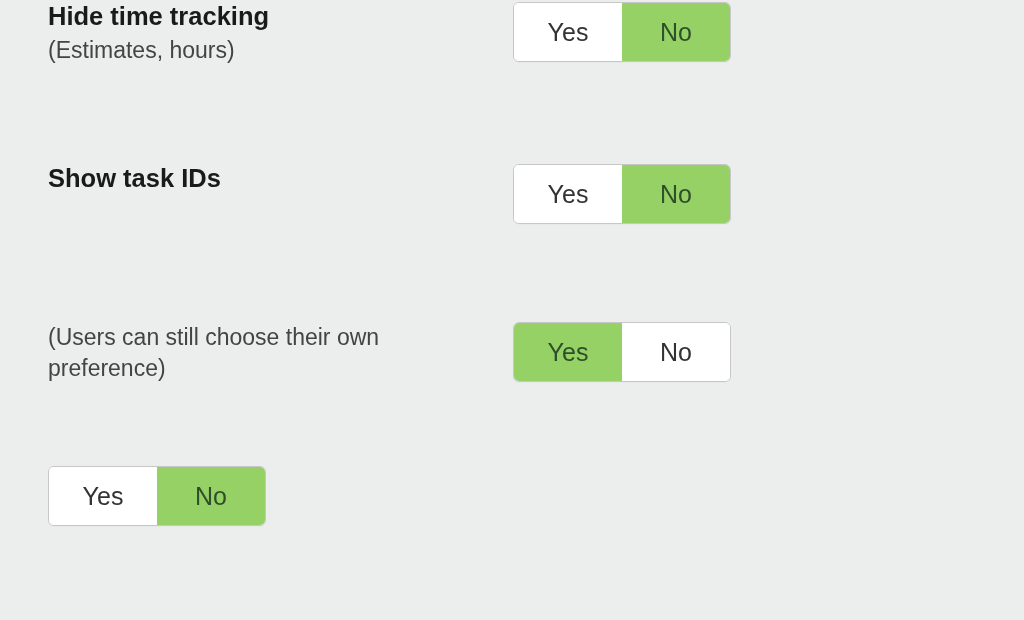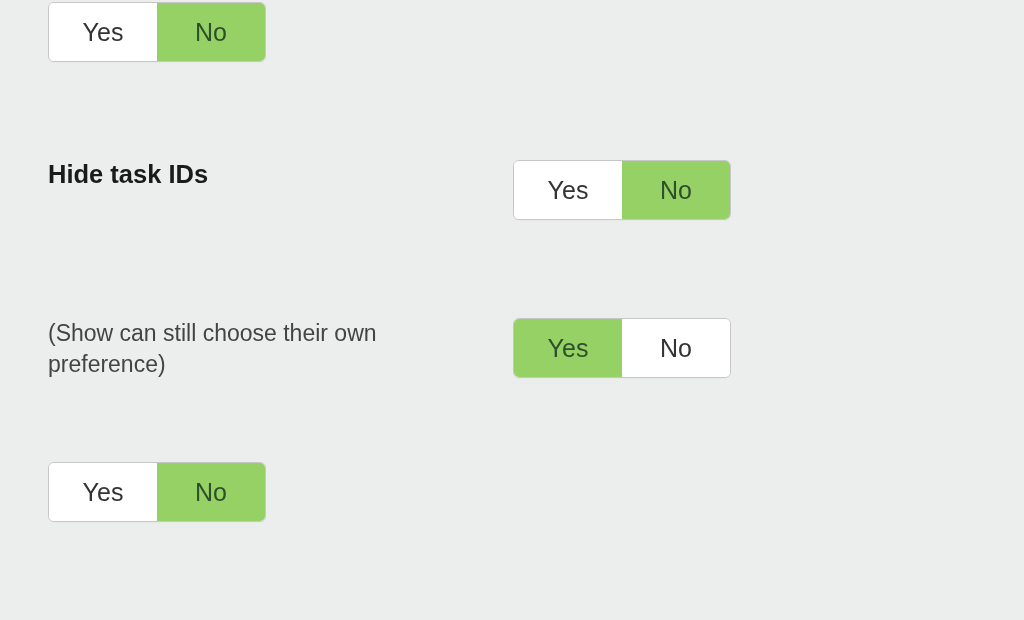--- a/index.html
+++ b/index.html
@@ -72,47 +72,51 @@
       height: 88px;
     }
     .spacer-mid {
       height: 72px;
     }
   </style>
 </head>
 <body>
 
 <div class="setting-row first">
-  <div class="toggle-col">
-    <div class="toggle-group">
-      <div class="toggle-btn">Yes</div>
-      <div class="toggle-btn selected">No</div>
-    </div>
-  </div>
-</div>
-
-<div class="spacer-large"></div>
-
-<div class="setting-row">
   <div class="label-col">
-    <div class="setting-title">Hide task IDs</div>
+    <div class="setting-title">Hide time tracking</div>
+    <div class="setting-subtitle">(Estimates, hours)</div>
   </div>
   <div class="toggle-col">
     <div class="toggle-group">
       <div class="toggle-btn">Yes</div>
       <div class="toggle-btn selected">No</div>
     </div>
   </div>
 </div>
 
 <div class="spacer-large"></div>
 
 <div class="setting-row">
   <div class="label-col">
-    <div class="setting-subtitle">(Show can still choose their own preference)</div>
+    <div class="setting-title">Show task IDs</div>
+  </div>
+  <div class="toggle-col">
+    <div class="toggle-group">
+      <div class="toggle-btn">Yes</div>
+      <div class="toggle-btn selected">No</div>
+    </div>
+  </div>
+</div>
+
+<div class="spacer-large"></div>
+
+<div class="setting-row">
+  <div class="label-col">
+    <div class="setting-subtitle">(Users can still choose their own preference)</div>
   </div>
   <div class="toggle-col">
     <div class="toggle-group">
       <div class="toggle-btn selected">Yes</div>
       <div class="toggle-btn">No</div>
     </div>
   </div>
 </div>
 
 <div class="spacer-mid"></div>

